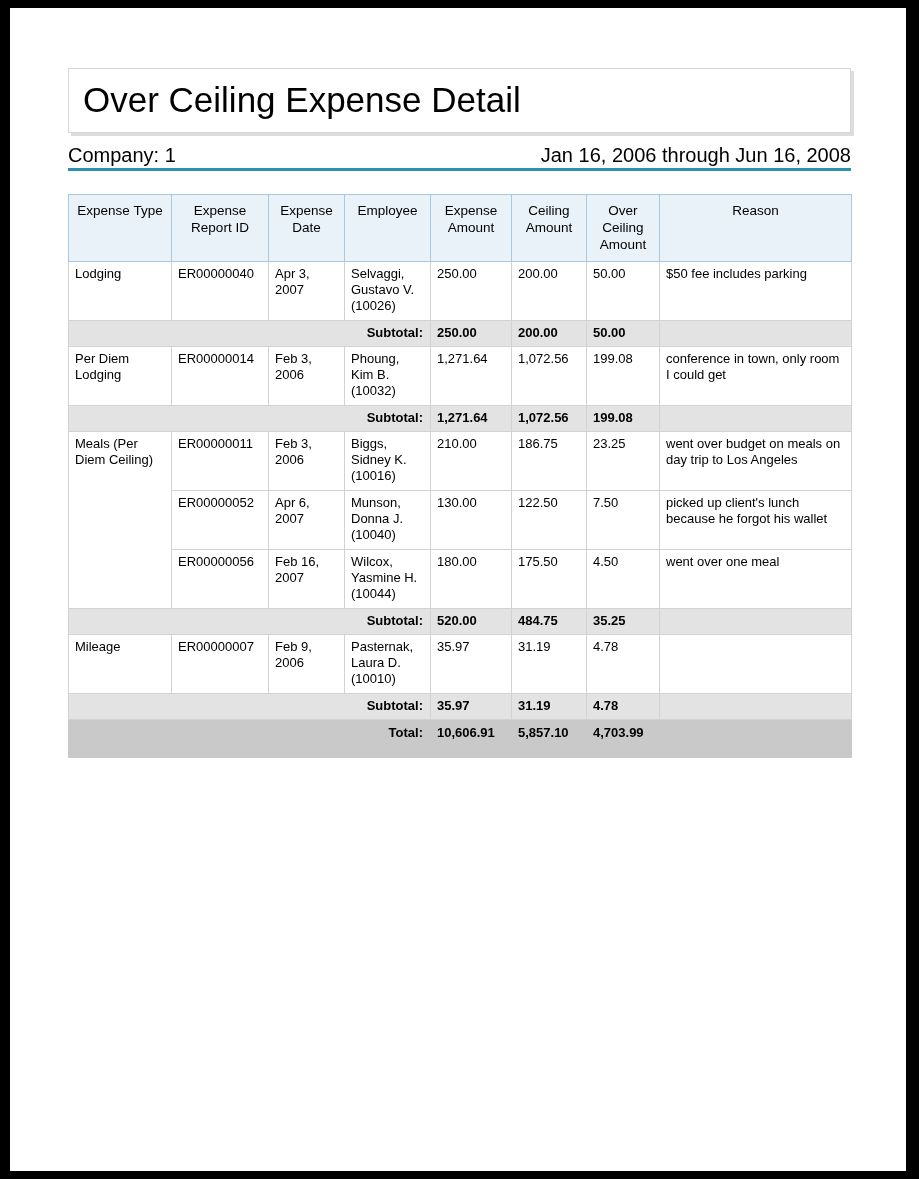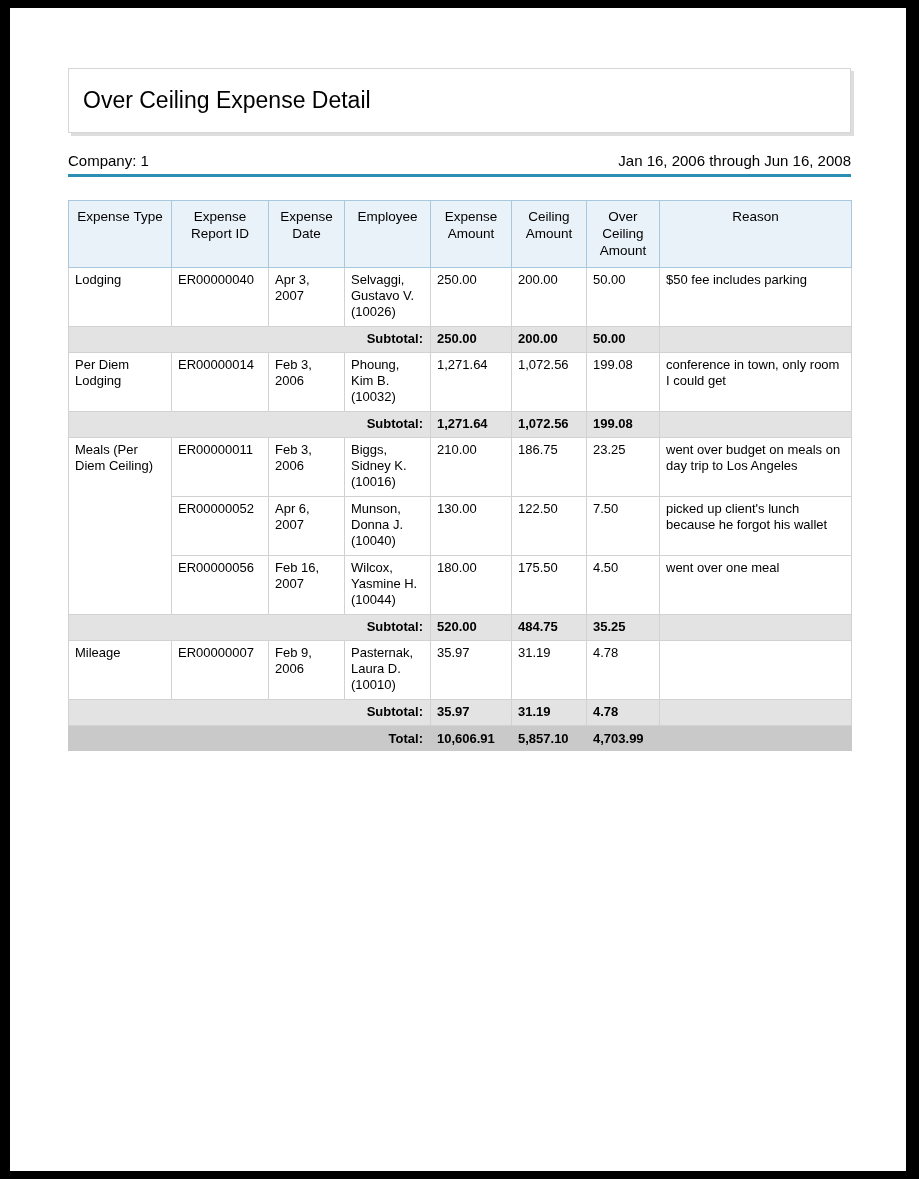--- a/index.html
+++ b/index.html
@@ -18,33 +18,33 @@
   .title-box {
     background: #fff;
     border: 1px solid #d6d6d6;
     box-shadow: 3px 3px 0 rgba(120,120,120,0.25);
     padding: 8px 14px 10px 14px;
     height: 65px;
     box-sizing: border-box;
   }
   .title-box h1 {
     margin: 0;
-    font-size: 23px;
+    font-size: 35px;
     font-weight: normal;
     line-height: 46px;
     letter-spacing: 0px;
   }
 
   
   .meta-row {
     display: flex;
     justify-content: space-between;
     align-items: flex-end;
-    margin-top: 19px;
-    font-size: 15px;
+    margin-top: 13px;
+    font-size: 20px;
     line-height: 18px;
   }
   .rule {
     height: 3px;
     background: var(--rule-blue, #2a8fb0);
     margin-top: 4px;
   }
 
   
   table.report {
@@ -82,21 +82,21 @@
   tr.subtotal-row td.sub-label { text-align: right; padding-right: 7px; }
   tr.subtotal-row td.c-num, tr.subtotal-row td.c-reason {
     border-left: 1px solid #ffffff;
   }
 
   tr.total-row td {
     background: var(--total-bg, #c9c9c9);
     border: 1px solid var(--total-bg, #c9c9c9);
     border-top: 1px solid #e9e9e9;
     padding-top: 5px;
-    padding-bottom: 3px;
+    padding-bottom: 16px;
     font-weight: bold;
   }
   tr.total-row td.sub-label { text-align: right; padding-right: 7px; }
 
   
   .footer {
     position: absolute;
     left: 0;
     right: 0;
     top: 1085px;

